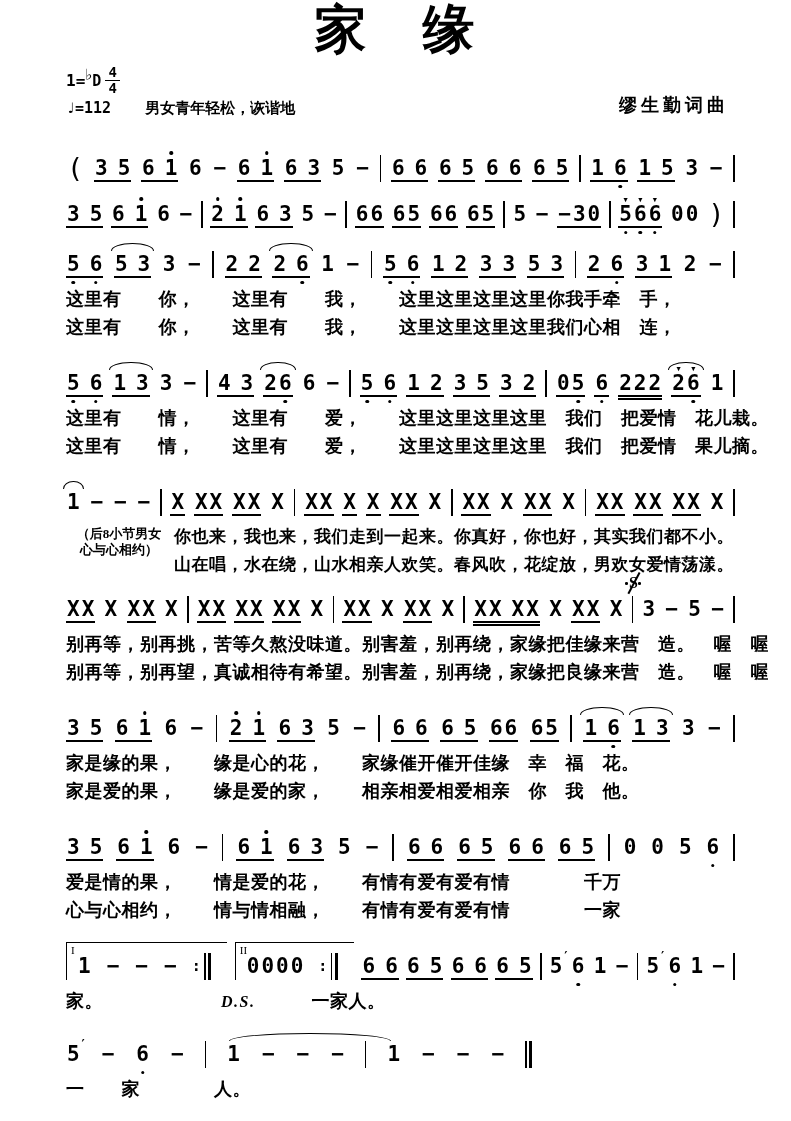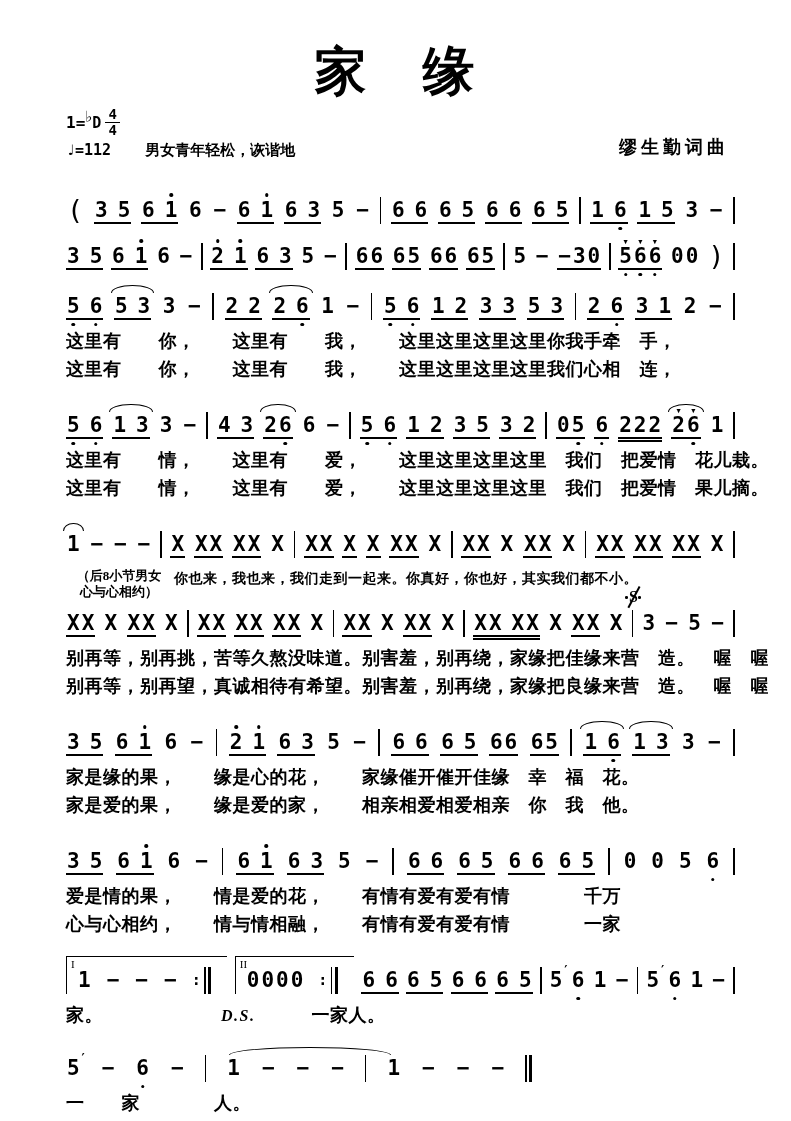--- a/index.html
+++ b/index.html
@@ -1,17 +1,17 @@
 <!DOCTYPE html>
 <html><head>
 <meta charset="utf-8">
 <style>
   html,body{margin:0;padding:0;background:#fff;}
   .page{position:relative;width:791px;height:1121px;overflow:hidden;background:#ffffff;color:#000;}
-  .header{text-align:center;padding-top:42px;}
+  .header{text-align:center;}
   .title{margin:0;font-family:"Liberation Serif",serif;font-weight:700;font-size:52px;line-height:60px;letter-spacing:2px;}
   .meta{display:flex;justify-content:space-between;align-items:flex-end;padding:6px 62px 0 66px;}
   .meta-left{display:flex;flex-direction:column;gap:2px;}
   .keyline{font-family:"DejaVu Sans Mono",monospace;font-size:16px;font-weight:700;display:flex;align-items:center;}
   .flat{font-family:"DejaVu Sans",sans-serif;font-size:15px;position:relative;top:-6px;}
   .keyletter{font-size:15px;}
   .ts{display:inline-flex;flex-direction:column;align-items:center;margin-left:4px;font-size:14px;line-height:13px;}
   .ts .top{border-bottom:1.5px solid #000;padding:0 3px 1px 3px;}
   .ts .bot{padding-top:1px;}
   .temporow{display:flex;align-items:baseline;margin-top:2px;}
@@ -40,21 +40,21 @@
   .ac{position:absolute;top:-14px;left:50%;transform:translateX(-50%);font-size:7px;font-style:normal;}
   .slur{position:absolute;top:-10px;left:-3px;right:-3px;height:7px;border:1.6px solid #000;border-bottom:none;border-radius:100% 100% 0 0/200% 200% 0 0;}
   .slurw{right:auto;width:160px;left:3px;}
   .bar{display:inline-flex;align-items:center;gap:2.5px;margin-top:-2px;}
   .bl{width:1.6px;height:27px;background:#000;}
   .blk{width:3.2px;height:27px;background:#000;}
   .rep-colon{font-family:"DejaVu Sans Mono",monospace;font-weight:700;font-size:15px;line-height:27px;margin-right:1px;}
   .volta{position:relative;display:inline-flex;gap:14px;align-items:flex-start;border-top:1.6px solid #000;border-left:1.6px solid #000;padding:12px 16px 0 10px;margin-top:-13px;}
   .vlab{position:absolute;top:1px;left:4px;font-family:"Liberation Serif",serif;font-style:normal;font-size:11px;font-weight:400;}
   .lyr{display:flex;align-items:baseline;font-family:"Liberation Serif",serif;font-weight:700;font-size:18px;line-height:28px;letter-spacing:0.5px;white-space:pre;}
-  .rap .lyr{padding-left:108px;font-size:14px;}
+  .rap .lyr{padding-left:108px;font-size:17px;}
   .seg{display:inline-block;}
   .ds{font-style:italic;font-size:16px;letter-spacing:1.5px;margin-right:4px;}
   .sidenote{position:absolute;left:0;top:48px;width:106px;text-align:center;font-family:"Liberation Serif",serif;font-weight:700;font-size:13px;line-height:16px;}
   .segno{position:absolute;right:94px;top:-12px;width:16px;height:22px;}
   .segno i{font-style:normal;}
   .sg-s{position:absolute;left:4px;top:1px;font-family:"Liberation Serif",serif;font-weight:700;font-style:italic;font-size:16px;line-height:18px;}
   .sg-line{position:absolute;left:8px;top:-2px;width:1.5px;height:24px;background:#000;transform:rotate(28deg);}
   .sg-d1,.sg-d2{position:absolute;width:2.6px;height:2.6px;border-radius:50%;background:#000;}
   .sg-d1{left:0;top:9px;}
   .sg-d2{right:0;top:9px;}
@@ -527,20 +527,21 @@
           </span>
           <span class="bar">
             <i class="bl"></i>
           </span>
         </div>
         <div class="sidenote">
           <div class="sidenote-line">（后8小节男女</div>
           <div class="sidenote-line">心与心相约）</div>
         </div>
         <div class="lyr"><span class="seg">你也来，我也来，我们走到一起来。你真好，你也好，其实我们都不小。</span></div>
+        <div class="lyr"><span class="seg">山在唱，水在绕，山水相亲人欢笑。春风吹，花绽放，男欢女爱情荡漾。</span></div>
       </div>
       <div class="sys">
         <div class="music">
           <span class="tok u1">
             <span class="ch">X</span>
             <span class="ch">X</span>
           </span>
           <span class="tok">
             <span class="ch">X</span>
           </span>

